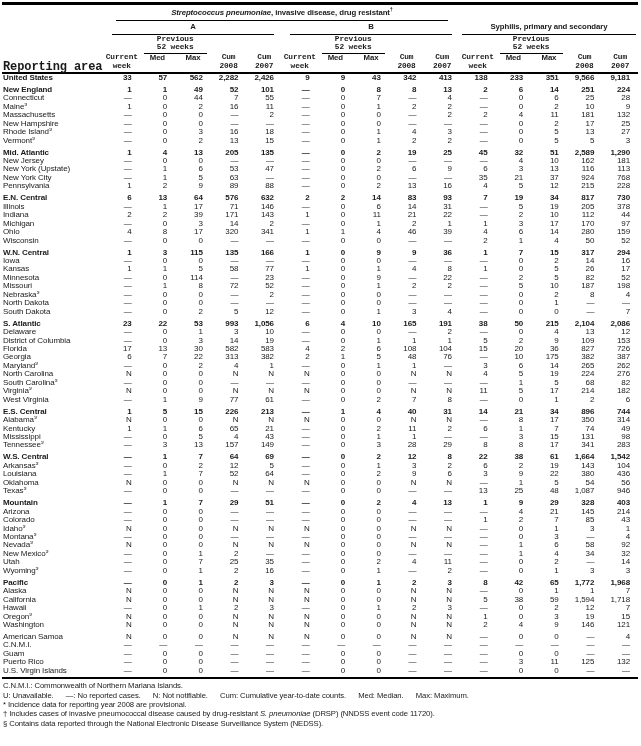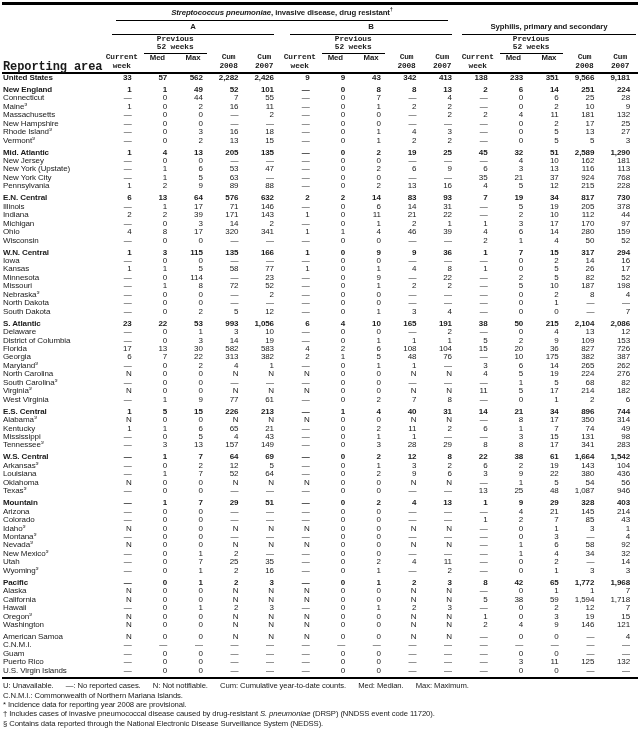--- a/index.html
+++ b/index.html
@@ -1359,20 +1359,20 @@
           <td class="num">—</td>
           <td class="num">0</td>
           <td class="num">0</td>
           <td class="num">—</td>
           <td class="num">—</td>
         </tr>
       </tbody>
   </table>
 
   <div class="footnotes">
+    <div class="fn">C.N.M.I.: Commonwealth of Northern Mariana Islands.</div>
     <div class="fn">U: Unavailable.      —: No reported cases.      N: Not notifiable.      Cum: Cumulative year-to-date counts.      Med: Median.      Max: Maximum.</div>
-    <div class="fn">C.N.M.I.: Commonwealth of Northern Mariana Islands.</div>
     <div class="fn">* Incidence data for reporting year 2008 are provisional.</div>
     <div class="fn"><span>† Includes cases of invasive pneumococcal disease caused by drug-resistant </span><span class="italic">S. pneumoniae</span><span> (DRSP) (NNDSS event code 11720).</span></div>
     <div class="fn">§ Contains data reported through the National Electronic Disease Surveillance System (NEDSS).</div>
   </div>
 
 </div>
 
 </body></html>

